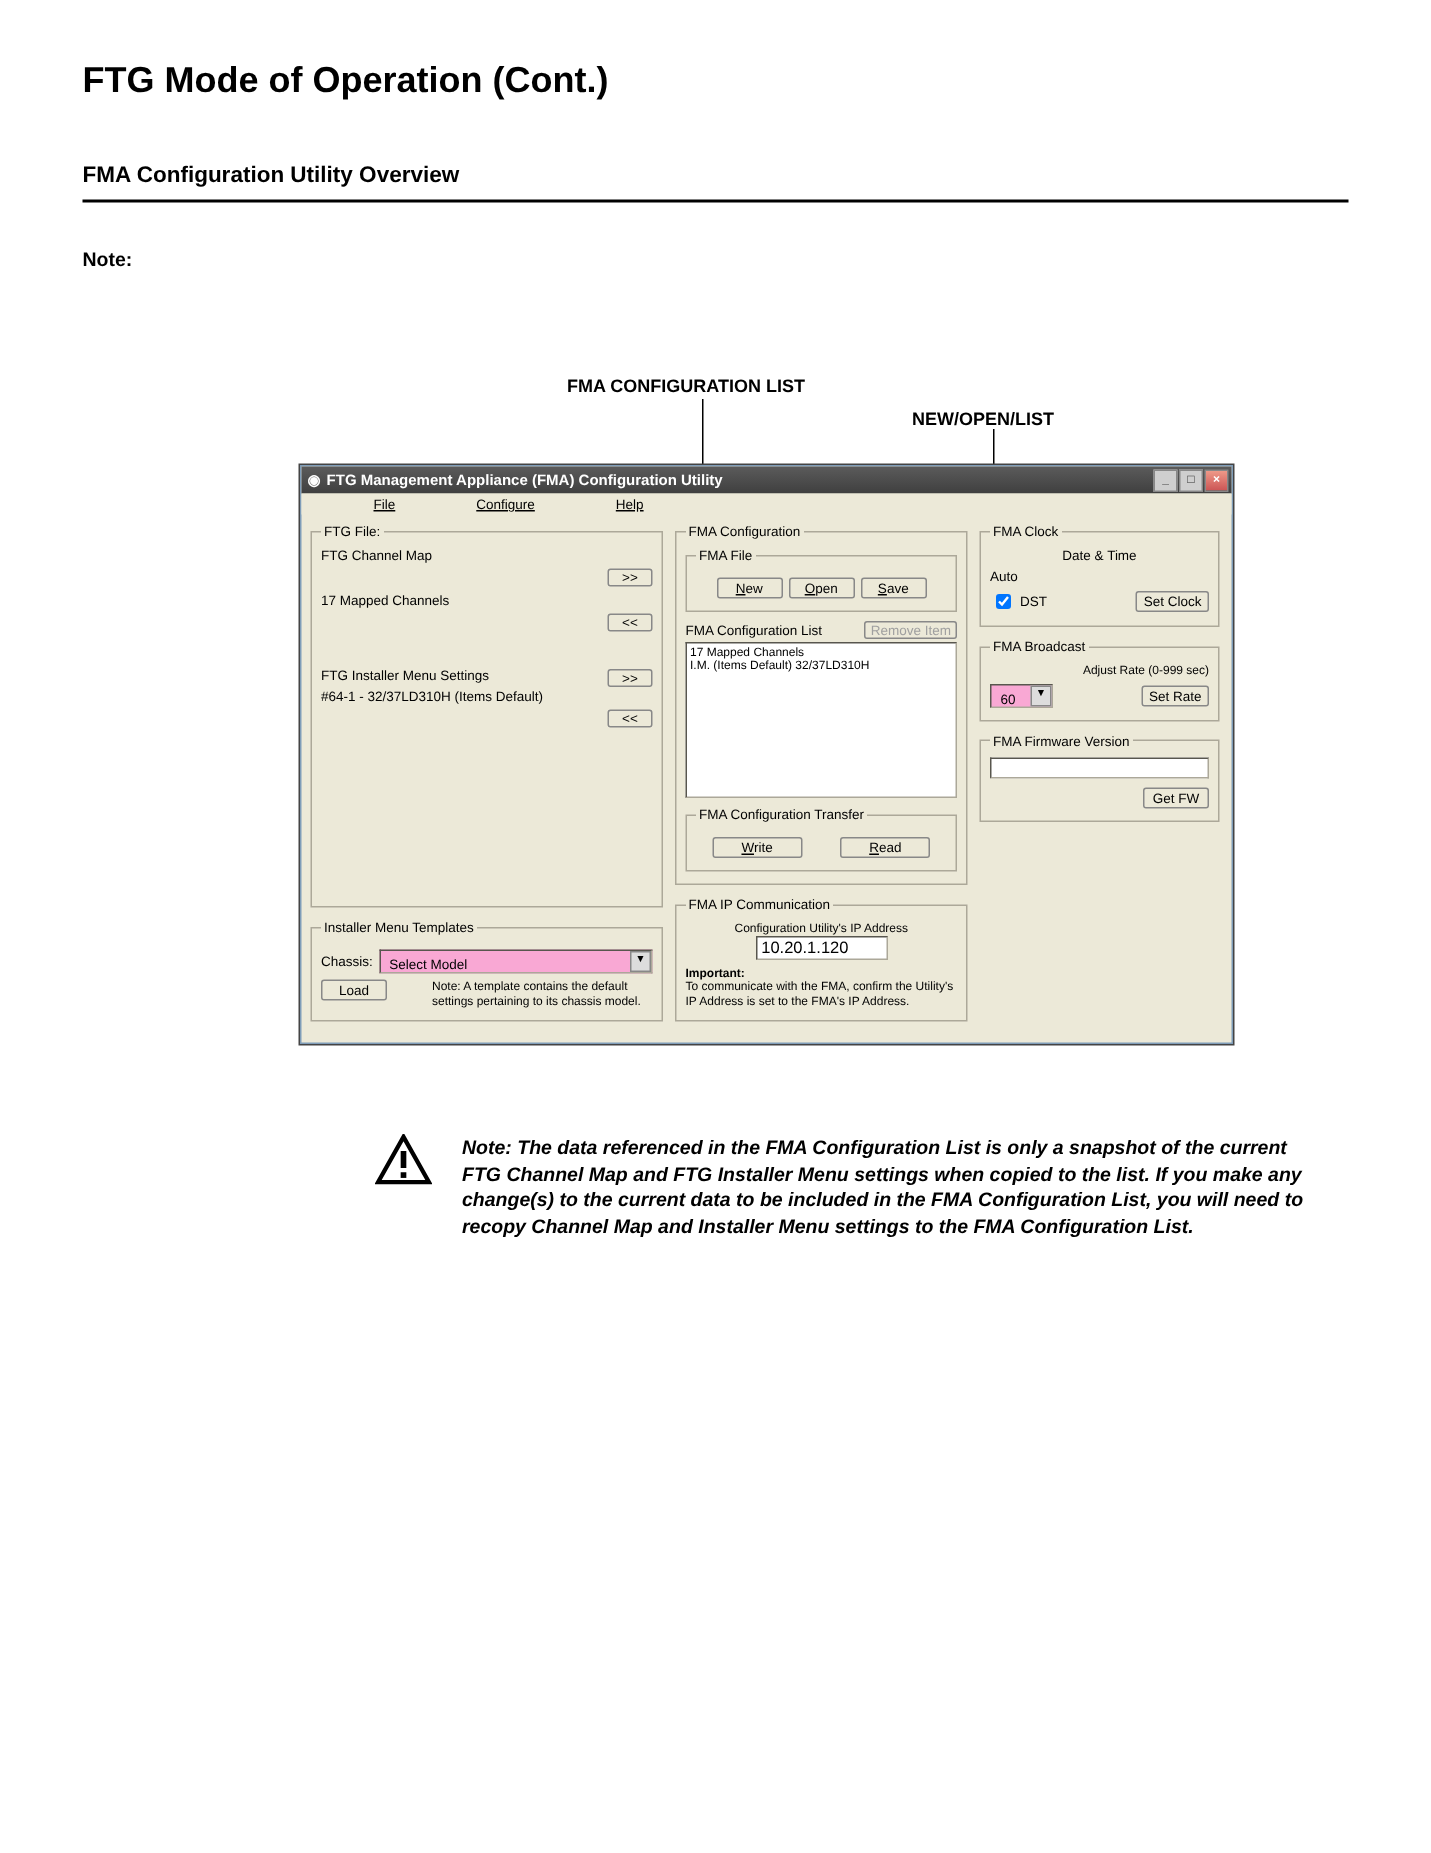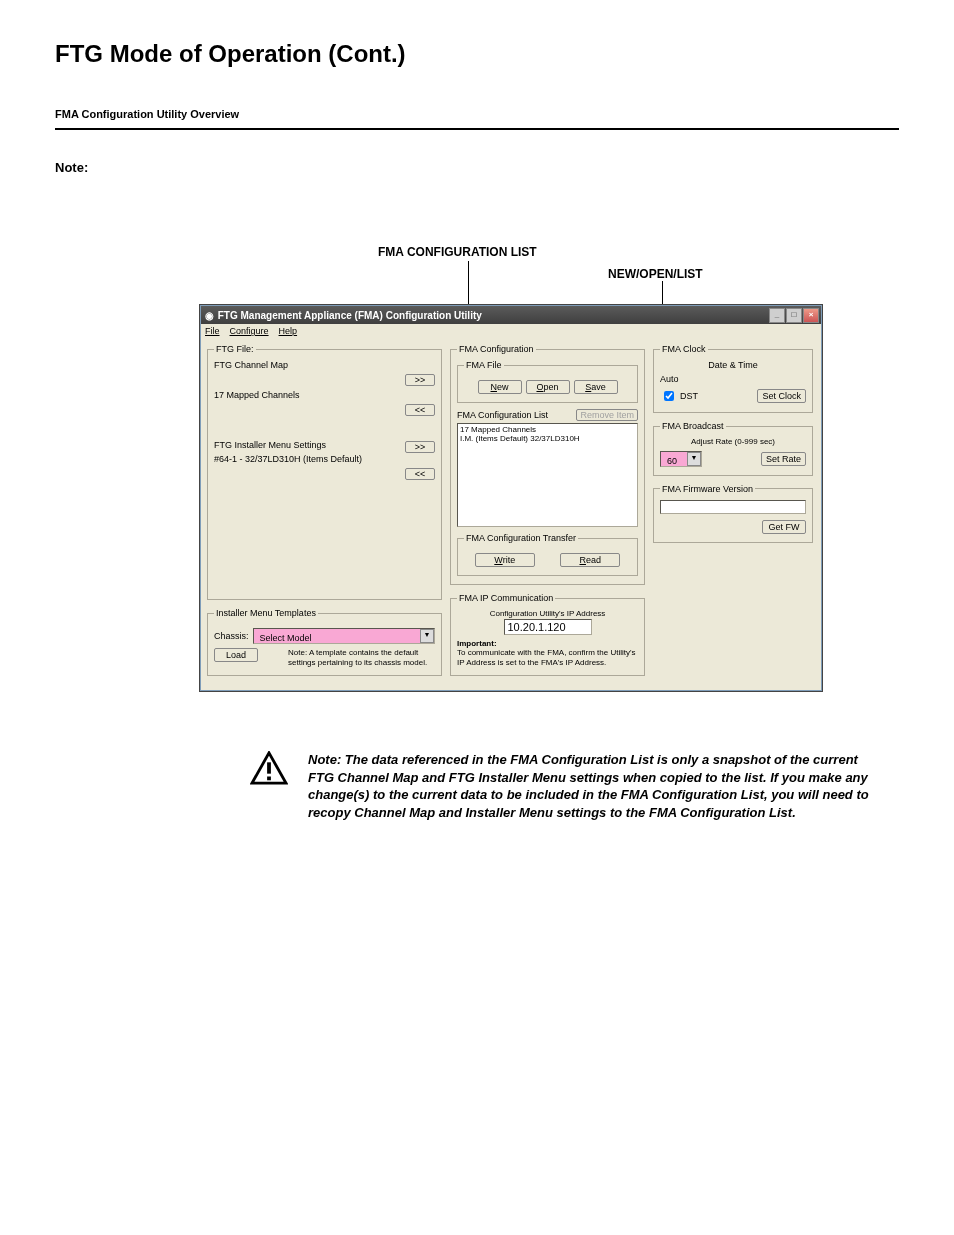--- a/index.html
+++ b/index.html
@@ -9,21 +9,21 @@
     width: 844px;
     color: #000;
     font-size: 12px;
   }
   .page-title {
     font-size: 24px;
     font-weight: bold;
     margin-bottom: 40px;
   }
   .section-title {
-    font-size: 11px;
+    font-size: 15px;
     font-weight: bold;
     margin-bottom: 8px;
   }
   .hr {
     border: none;
     border-top: 2px solid #000;
     margin: 0 0 30px 0;
   }
   .note-label {
     font-size: 13px;
@@ -79,21 +79,21 @@
     color: #333;
   }
   .win-btn.close { background: linear-gradient(#e98,#c55); color:#fff; }
   .menubar {
     background: #ece9d8;
     padding: 2px 4px;
     font-size: 9px;
     display: flex;
     gap: 10px;
   }
-  .menubar span { text-decoration: underline; text-decoration-color: #000; }
+  .menubar span { text-decoration: underline; text-decoration-color: #000; margin-left: 44px; }
   .body-area {
     display: flex;
     align-items: stretch;
   }
   .col-left { width: 235px; padding: 6px 4px 6px 6px; }
   .col-mid  { width: 195px; padding: 6px 4px; }
   .col-right{ width: 160px; padding: 6px 6px 6px 4px; }
   fieldset {
     border: 1px solid #aca899;
     margin: 0 0 8px 0;
@@ -308,21 +308,21 @@
           <label style="display:flex;align-items:center;gap:3px;">
             <input type="checkbox" class="chk" checked="" style="">
             <span>DST</span>
           </label>
           <span class="btn">Set Clock</span>
         </div>
       </fieldset>
 
       <fieldset>
         <legend>FMA Broadcast</legend>
-        <div class="small-note" style="text-align:center;">Adjust Rate (0-999 sec)</div>
+        <div class="small-note" style="text-align:right;">Adjust Rate (0-999 sec)</div>
         <div class="row-flex">
           <div class="dropdown" style="width:34px;">
             <span>60</span>
             <div class="arrow">▼</div>
           </div>
           <span class="btn">Set Rate</span>
         </div>
       </fieldset>
 
       <fieldset>

